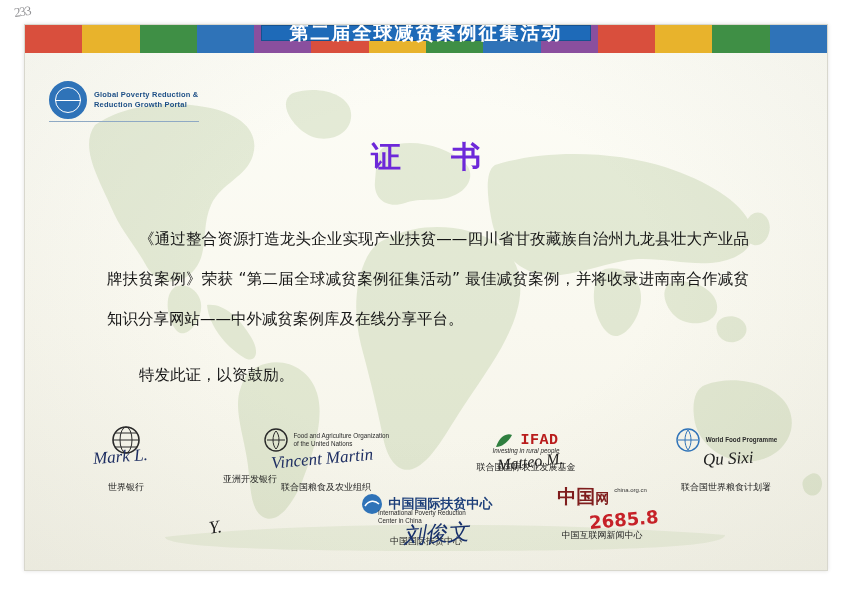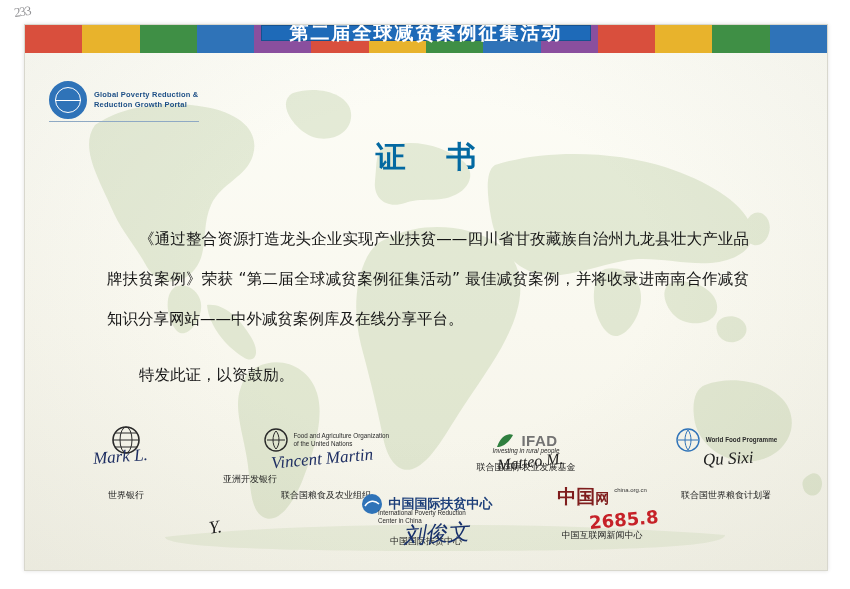--- a/index.html
+++ b/index.html
@@ -141,25 +141,25 @@
     height: 1px;
     background: #8fa9c4;
   }
 
   
   .doc-title {
     position: absolute;
     left: 0; right: 0;
     top: 112px;
     text-align: center;
-    font-family: Liberation Sans, sans-serif;
+    font-family: Liberation Mono, monospace;
     font-size: 30px;
     font-weight: bold;
     letter-spacing: 16px;
-    color: #0369a1;
+    color: #6d28d9;
     text-indent: 16px;
   }
 
   
   .body-copy {
     position: absolute;
     left: 66px;
     right: 62px;
     top: 178px;
     font-family: "DejaVu Sans", sans-serif;
@@ -197,31 +197,31 @@
   }
   .org-en {
     font-size: 6.3px;
     line-height: 8px;
     color: #2a2a2a;
     text-align: left;
     max-width: 96px;
   }
   .org-en.bold { font-weight: bold; }
   .org-cn {
-    margin-top: 32px;
+    margin-top: 24px;
     font-size: 9px;
     color: #1d1d1d;
     font-family: "DejaVu Sans", sans-serif;
     white-space: nowrap;
   }
   .org-wordmark {
-    font-family: Liberation Sans, sans-serif;
+    font-family: Liberation Mono, monospace;
     font-weight: bold;
     font-size: 15px;
-    color: #737373;
+    color: #b91c1c;
     letter-spacing: .5px;
   }
 
   
   .sig {
     position: absolute;
     font-family: "Liberation Serif", serif;
     font-style: italic;
     color: #1b2a5c;
     white-space: nowrap;

